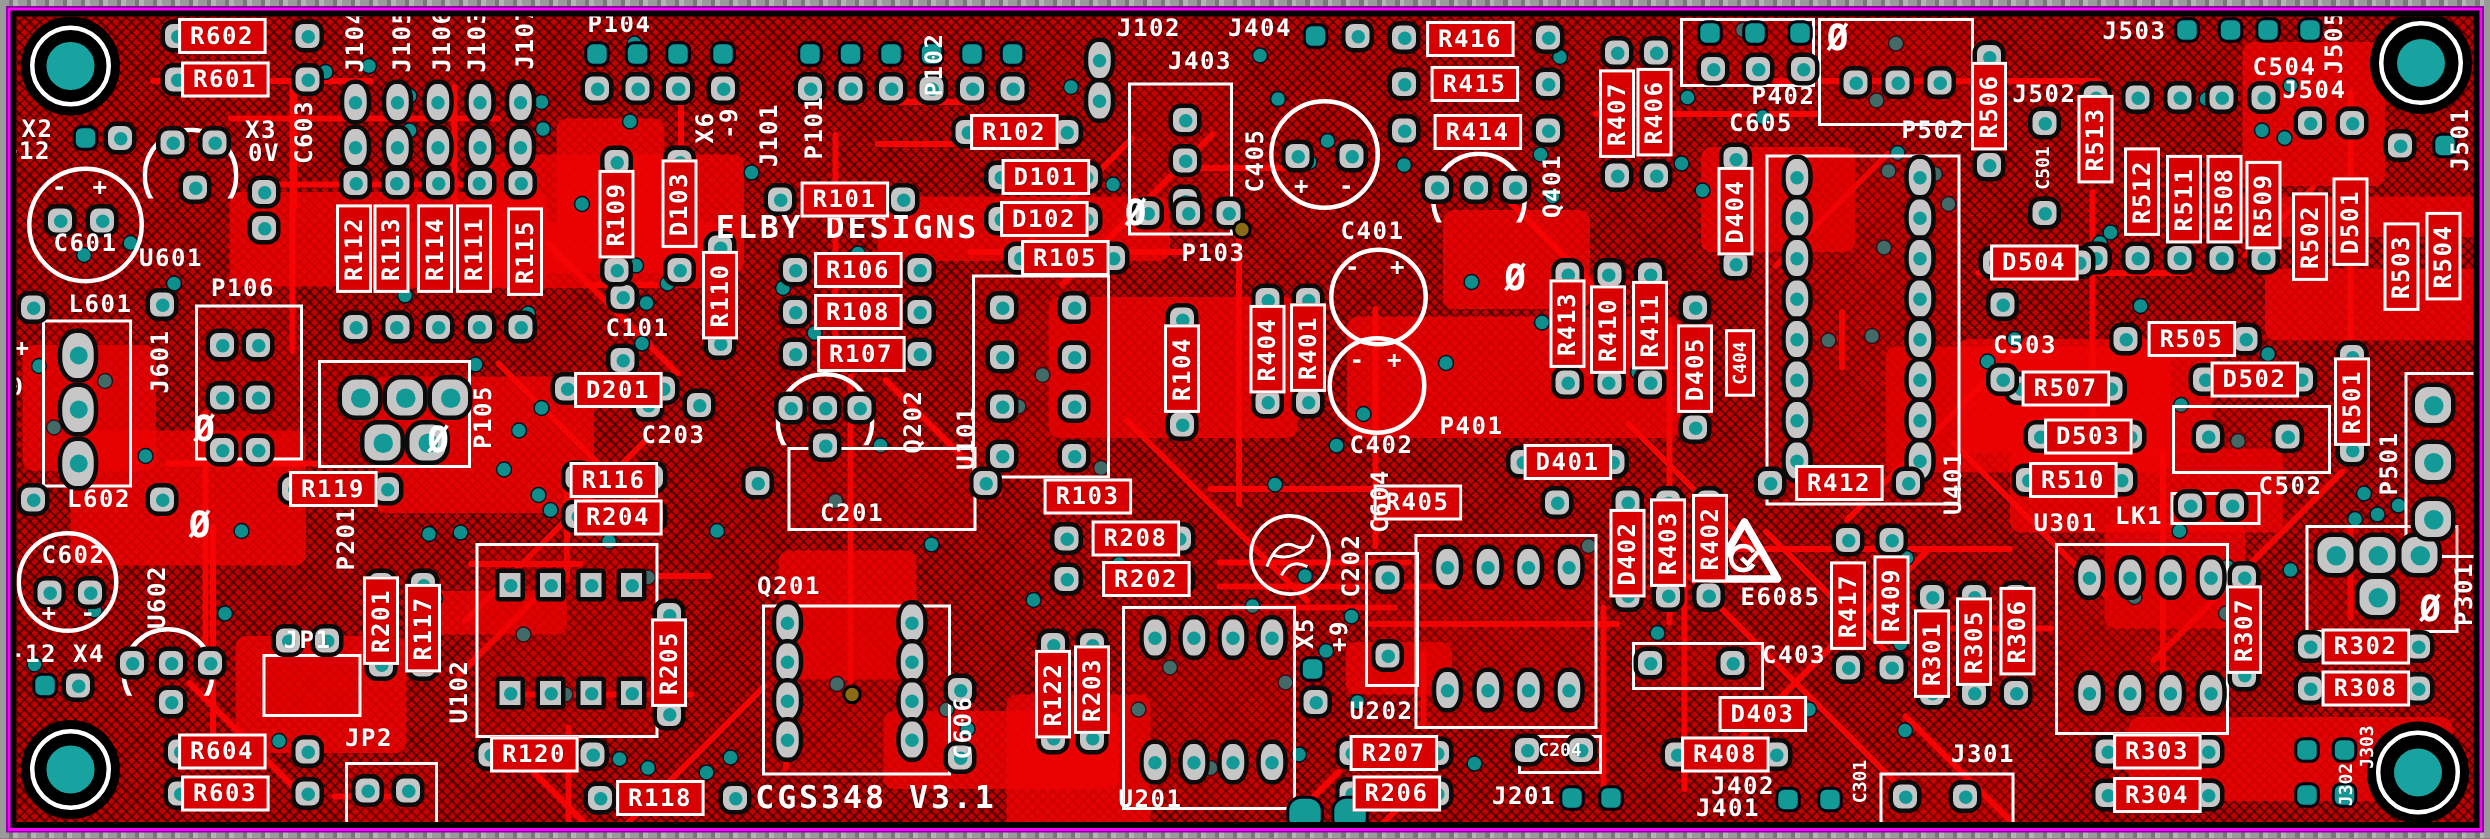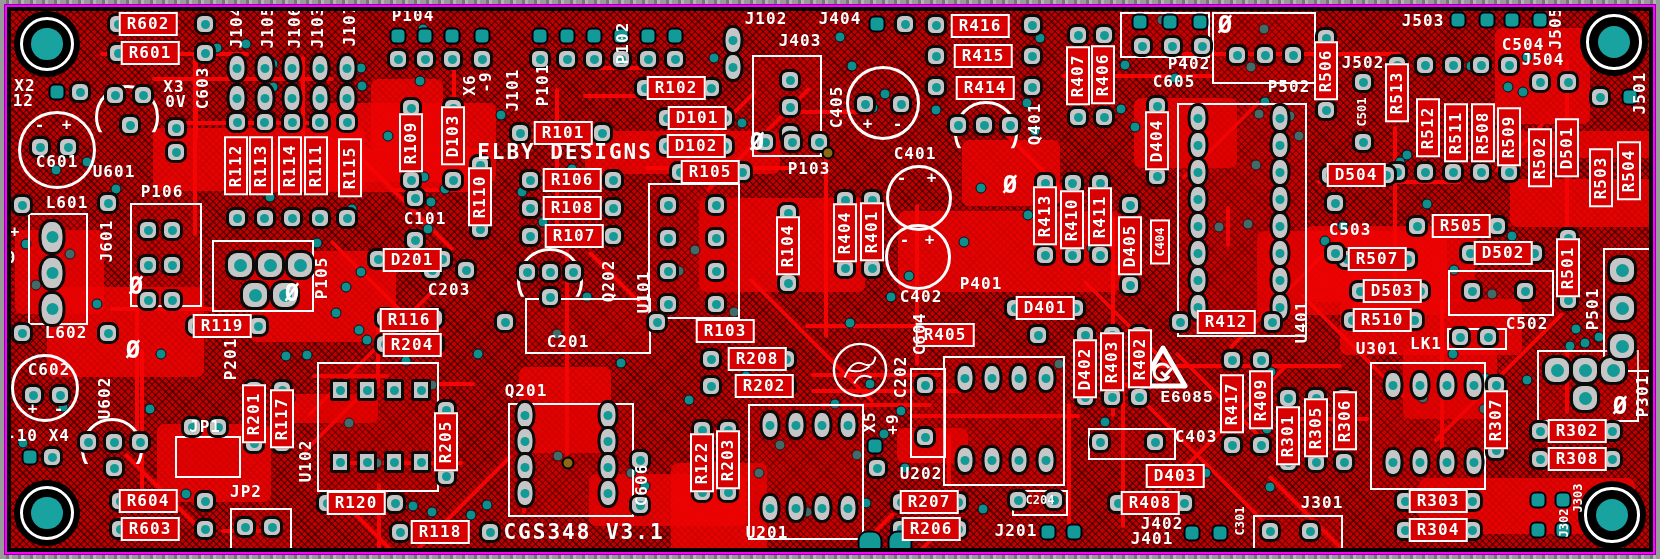--- a/index.html
+++ b/index.html
@@ -746,21 +746,21 @@
       <div class="lbl" style="left: 14px; top: 75px;">X2</div>
       <div class="lbl" style="left: 7px; top: 90px;">+12</div>
       <div class="lbl" style="left: 163px; top: 76px;">X3</div>
       <div class="lbl" style="left: 165px; top: 91px;">0V</div>
       <div class="lbl" style="left: 46px; top: 151px;">C601</div>
       <div class="lbl" style="left: 103px; top: 161px;">U601</div>
       <div class="lbl" style="left: 56px; top: 192px;">L601</div>
       <div class="lbl" style="left: 151px; top: 181px;">P106</div>
       <div class="lbl" style="left: 55px; top: 322px;">L602</div>
       <div class="lbl" style="left: 38px; top: 359px;">C602</div>
-      <div class="lbl" style="left: 27px; top: 425px;">-10 X4</div>
+      <div class="lbl" style="left: 27px; top: 425px;">-12 X4</div>
       <div class="lbl" style="left: 194px; top: 416px;">JP1</div>
       <div class="lbl" style="left: 235px; top: 481px;">JP2</div>
       <div class="lbl L" style="left: 554px; top: 141px;">ELBY DESIGNS</div>
       <div class="lbl" style="left: 414px; top: 208px;">C101</div>
       <div class="lbl" style="left: 438px; top: 279px;">C203</div>
       <div class="lbl" style="left: 557px; top: 331px;">C201</div>
       <div class="lbl" style="left: 515px; top: 380px;">Q201</div>
       <div class="lbl L" style="left: 573px; top: 521px;">CGS348 V3.1</div>
       <div class="lbl" style="left: 756px; top: 522px;">U201</div>
       <div class="lbl" style="left: 910px; top: 463px;">U202</div>
@@ -775,21 +775,21 @@
       <div class="lbl" style="left: 1352px; top: 52px;">J502</div>
       <div class="lbl" style="left: 1412px; top: 10px;">J503</div>
       <div class="lbl" style="left: 1512px; top: 34px;">C504</div>
       <div class="lbl" style="left: 1532px; top: 49px;">J504</div>
       <div class="lbl" style="left: 1366px; top: 338px;">U301</div>
       <div class="lbl" style="left: 1415px; top: 333px;">LK1</div>
       <div class="lbl" style="left: 1311px; top: 492px;">J301</div>
       <div class="lbl" style="left: 1151px; top: 513px;">J402</div>
       <div class="lbl" style="left: 1141px; top: 528px;">J401</div>
       <div class="lbl" style="left: 1339px; top: 219px;">C503</div>
-      <div class="lbl" style="left: 1176px; top: 387px; font-family: Liberation Mono, monospace;">E6085</div>
+      <div class="lbl" style="left: 1176px; top: 387px;">E6085</div>
       <div class="lbl" style="left: 1516px; top: 313px;">C502</div>
       <div class="lbl s" style="left: 1029px; top: 489px;">C204</div>
       <div class="lbl" style="left: 1185px; top: 426px;">C403</div>
       <div class="lbl" style="left: 29px; top: 114px;">-</div>
       <div class="lbl" style="left: 56px; top: 114px;">+</div>
       <div class="lbl" style="left: 22px; top: 398px;">+</div>
       <div class="lbl" style="left: 48px; top: 398px;">-</div>
       <div class="lbl" style="left: 857px; top: 113px;">+</div>
       <div class="lbl" style="left: 887px; top: 113px;">-</div>
       <div class="lbl" style="left: 891px; top: 167px;">-</div>

